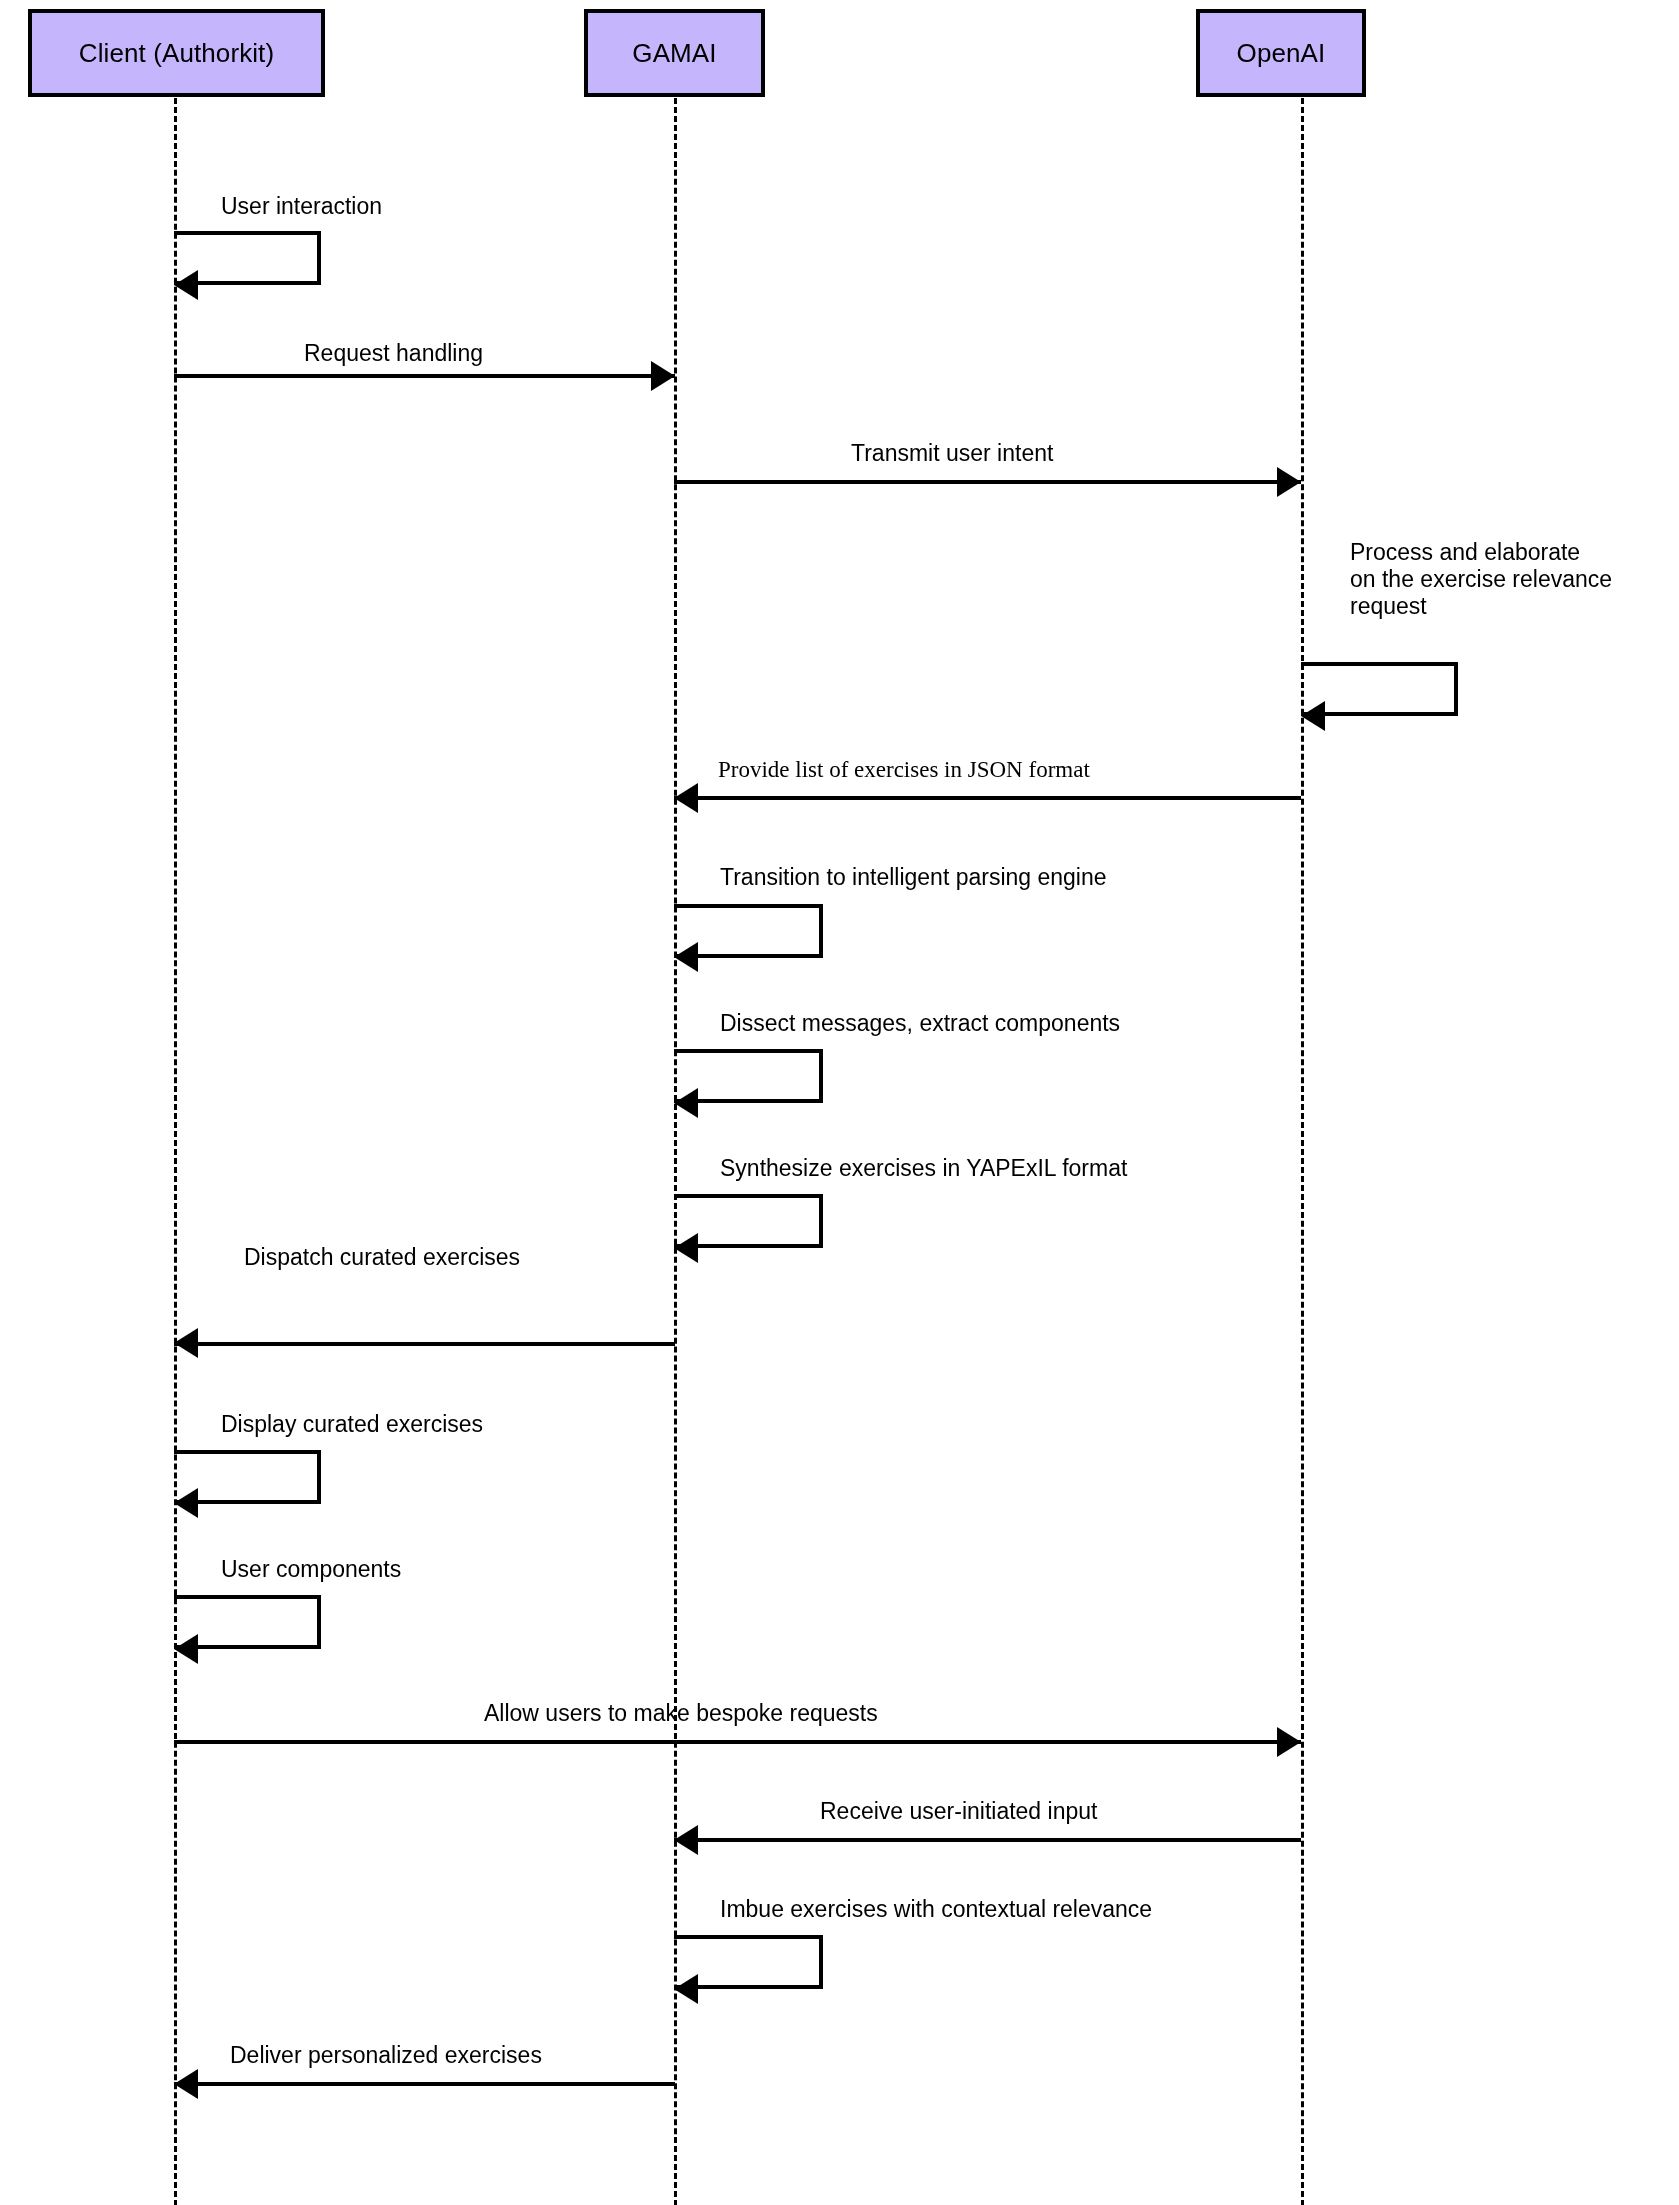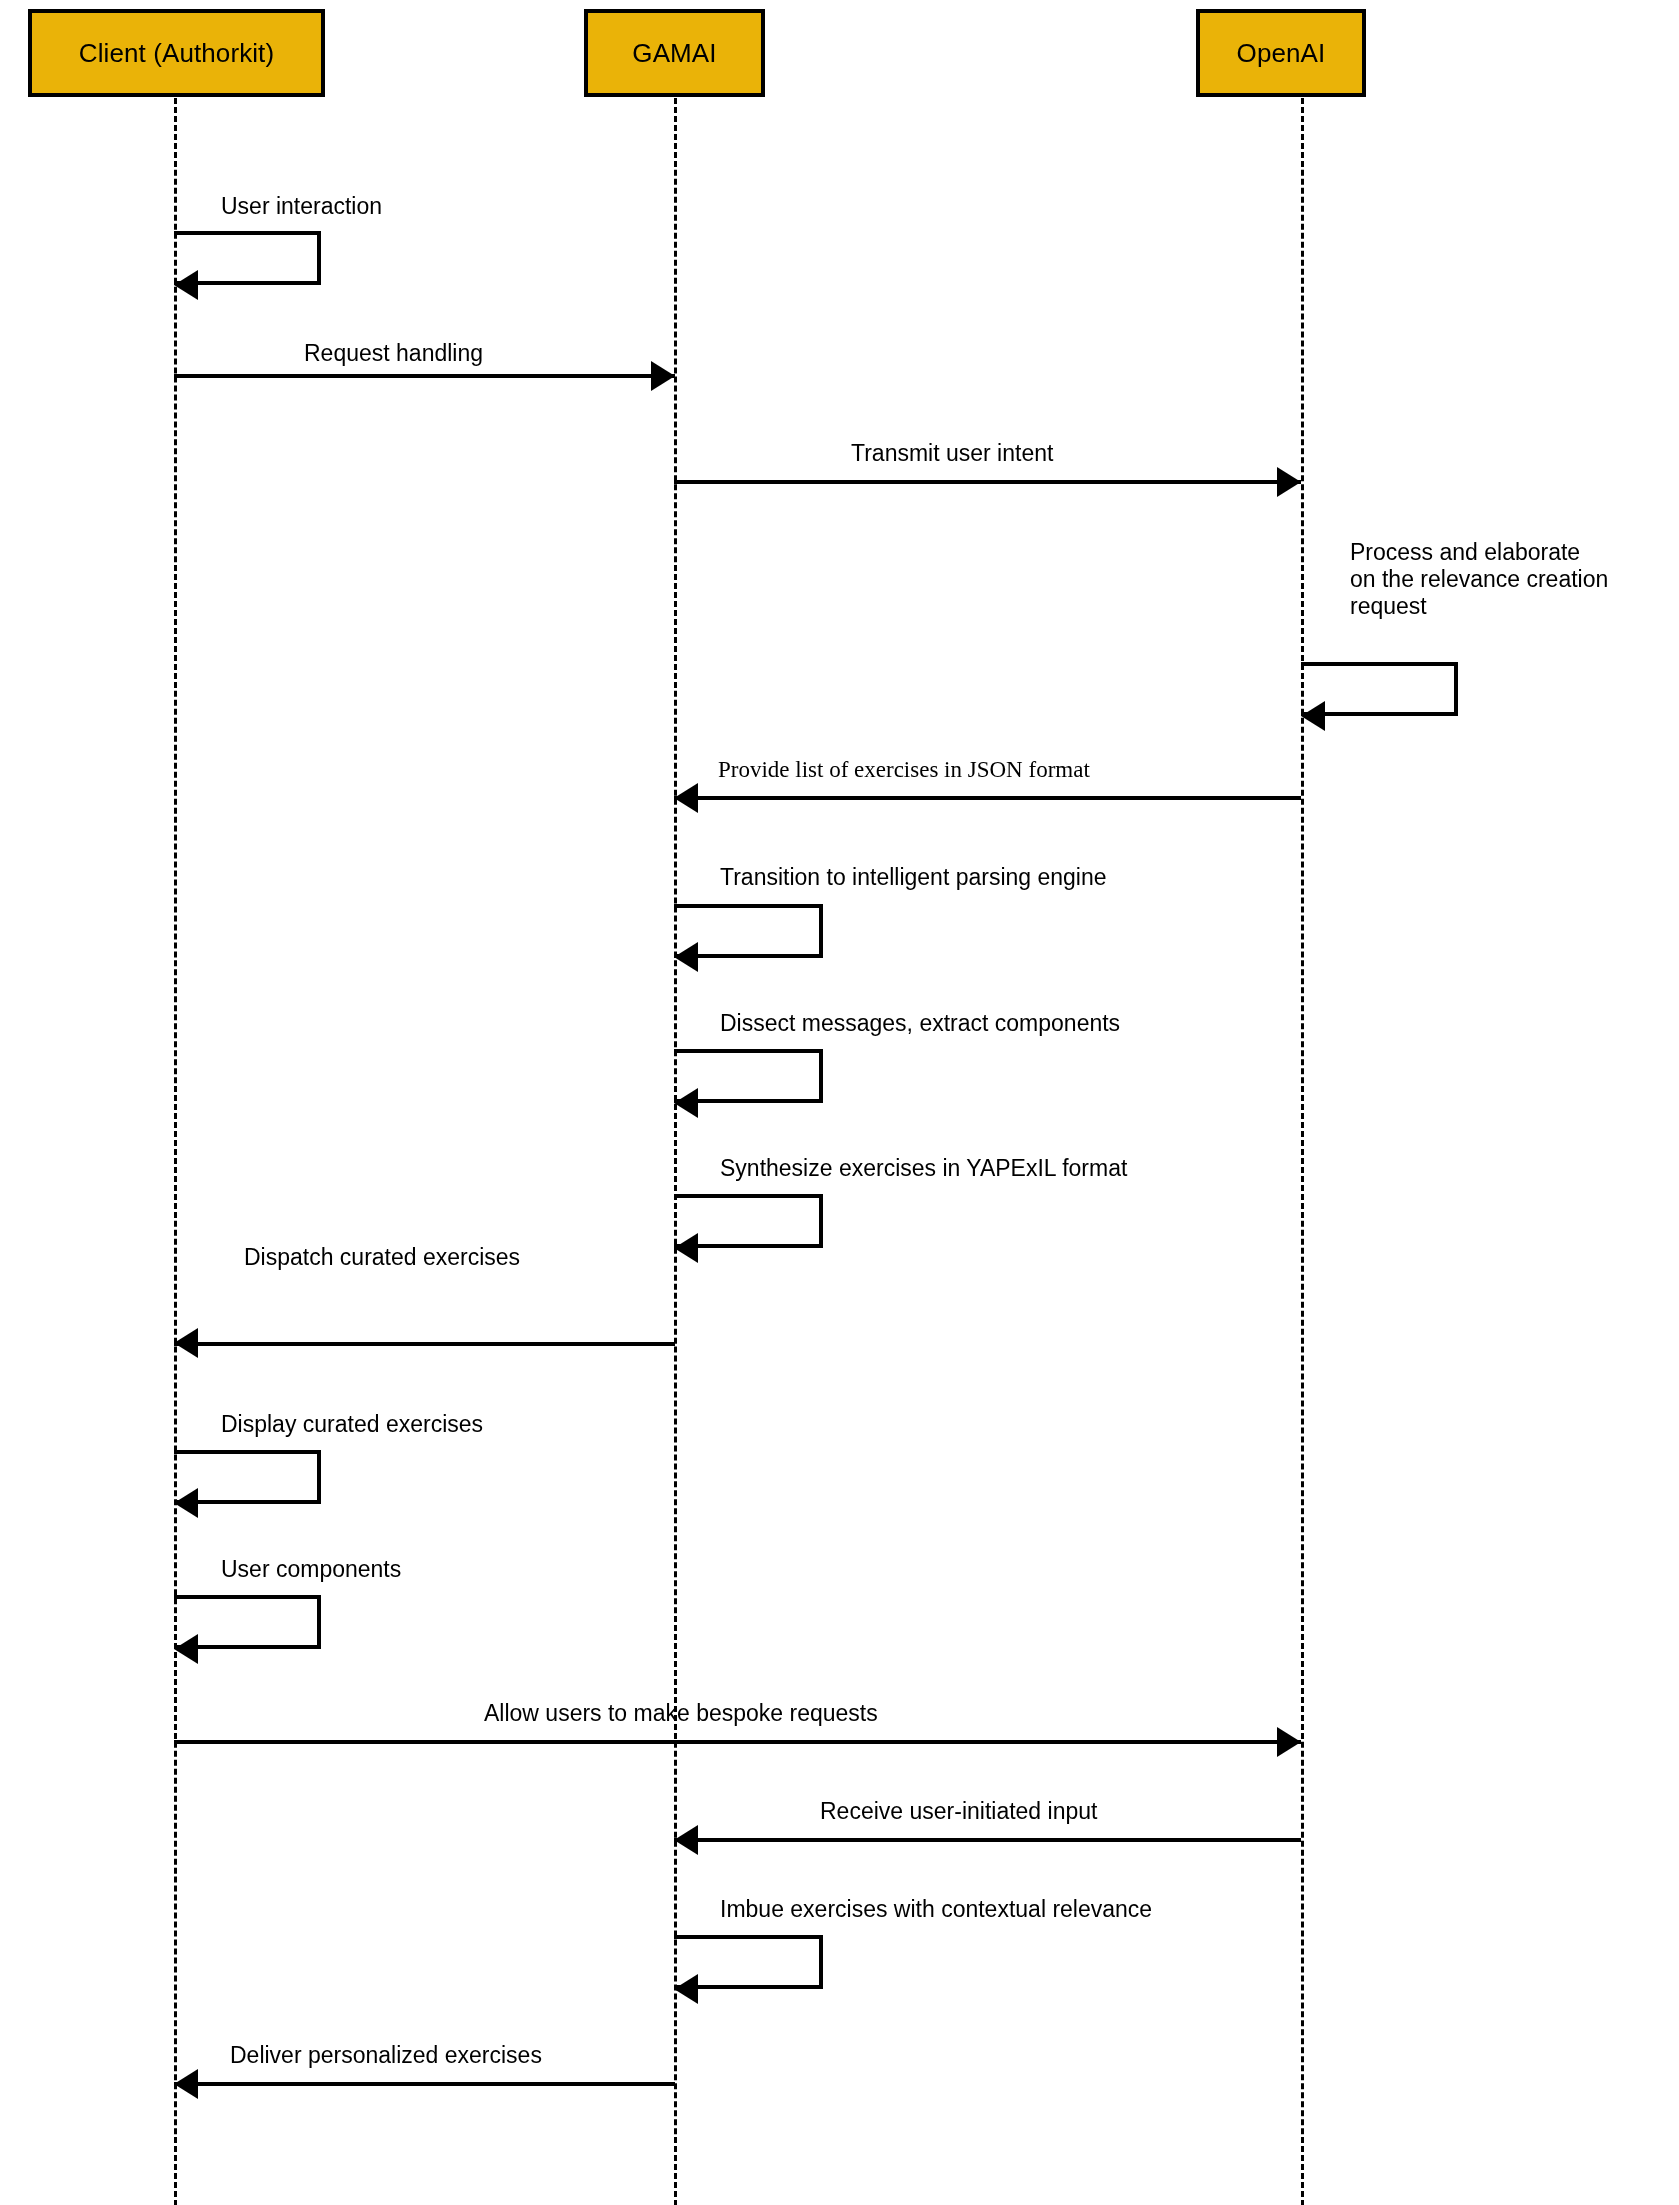--- a/index.html
+++ b/index.html
@@ -9,21 +9,21 @@
     width:1680px;
     height:2205px;
     background:#ffffff;
     overflow:hidden;
   }
   
   .participant{
     position:absolute;
     box-sizing:border-box;
     border:4.6px solid #000000;
-    background:#eab308;
+    background:#c4b5fd;
     display:flex;
     align-items:center;
     justify-content:center;
     color:#000000;
     font-size:26px;
     line-height:1.1;
     letter-spacing:0.1px;
     white-space:nowrap;
   }
   
@@ -99,21 +99,21 @@
   <div class="msglabel" style="left:304px; top:340px;">Request handling</div>
   <div class="msg" style="left:174px; top:374px; width:501px;"></div>
   <div class="arrowhead right" style="left:651px; top:361px;"></div>
 
   <div class="msglabel" style="left:851px; top:440px;">Transmit user intent</div>
   <div class="msg" style="left:674px; top:480px; width:627px;"></div>
   <div class="arrowhead right" style="left:1277px; top:467px;"></div>
 
   <div class="msglabel multi" style="left:1350px; top:539px; width:319px;">
     <div>Process and elaborate</div>
-    <div>on the relevance creation</div>
+    <div>on the exercise relevance</div>
     <div>request</div>
   </div>
   <div class="selfloop" style="left:1301px; top:662px; width:157px; height:54px;"></div>
   <div class="arrowhead left" style="left:1301px; top:701px;"></div>
 
   <div class="msglabel" style="left:718px; top:756px;font-family:Liberation Serif, serif;">Provide list of exercises in JSON format</div>
 
   <div class="msg" style="left:674px; top:796px; width:627px;"></div>
   <div class="arrowhead left" style="left:674px; top:783px;"></div>
 

